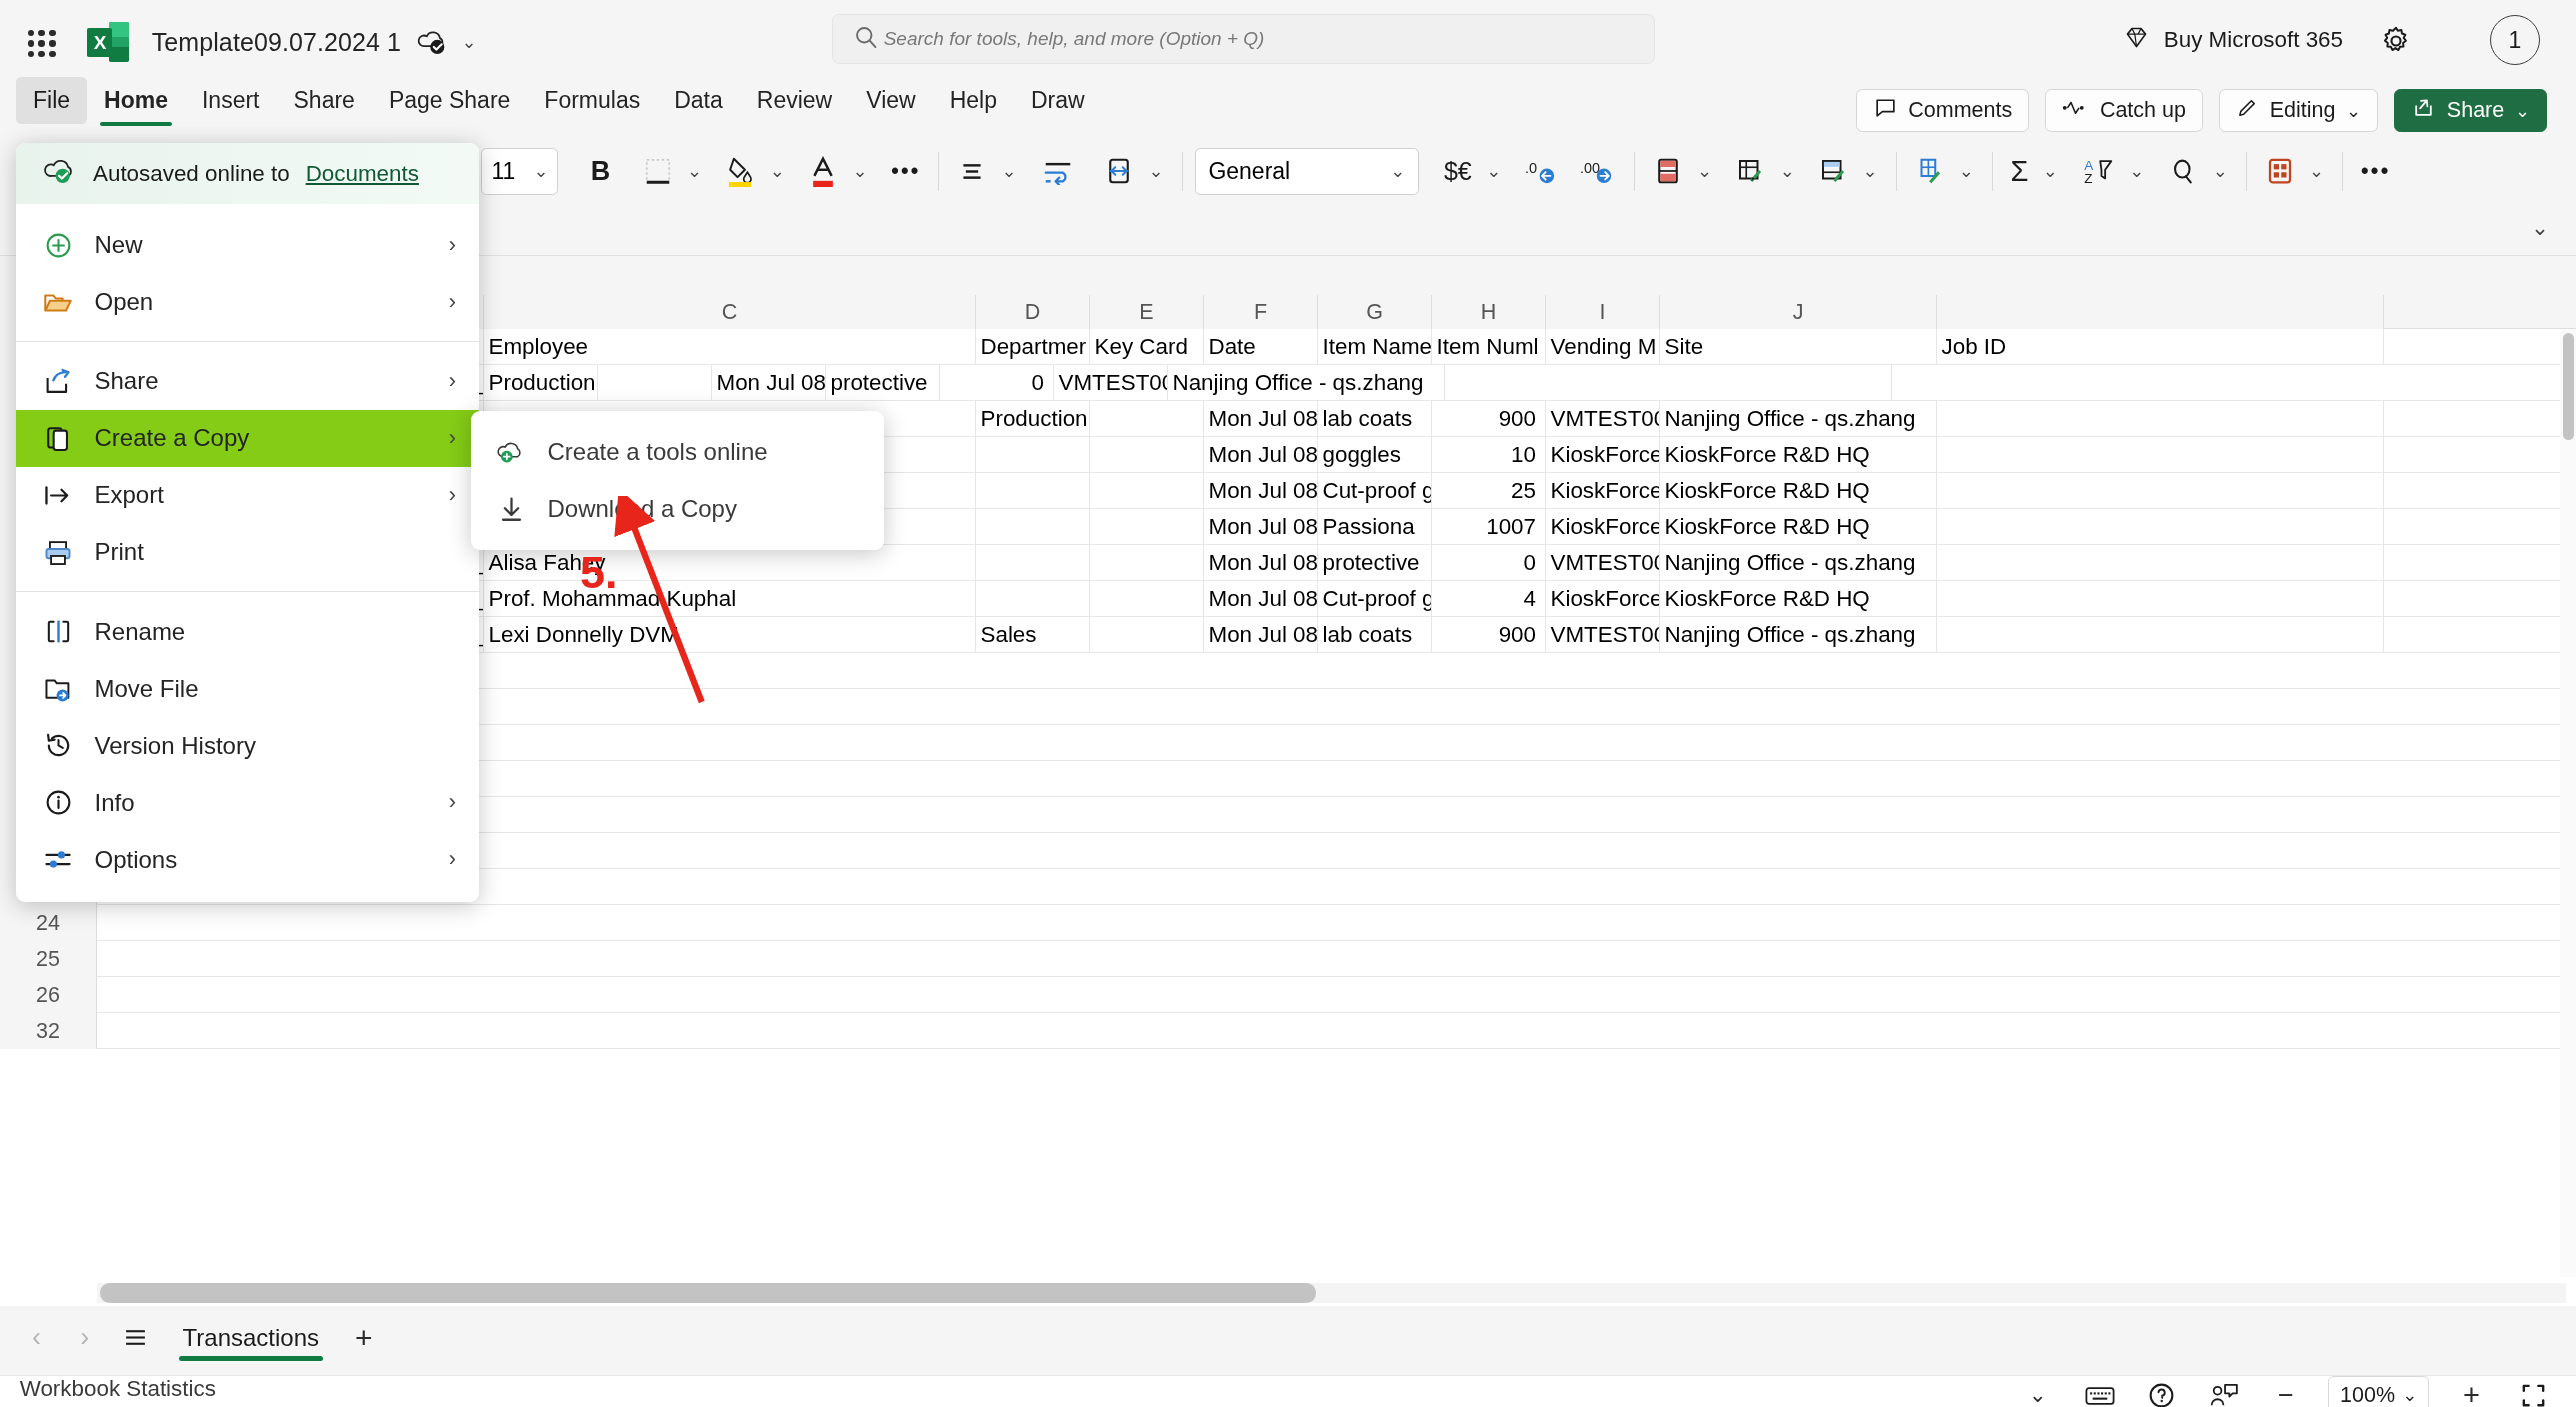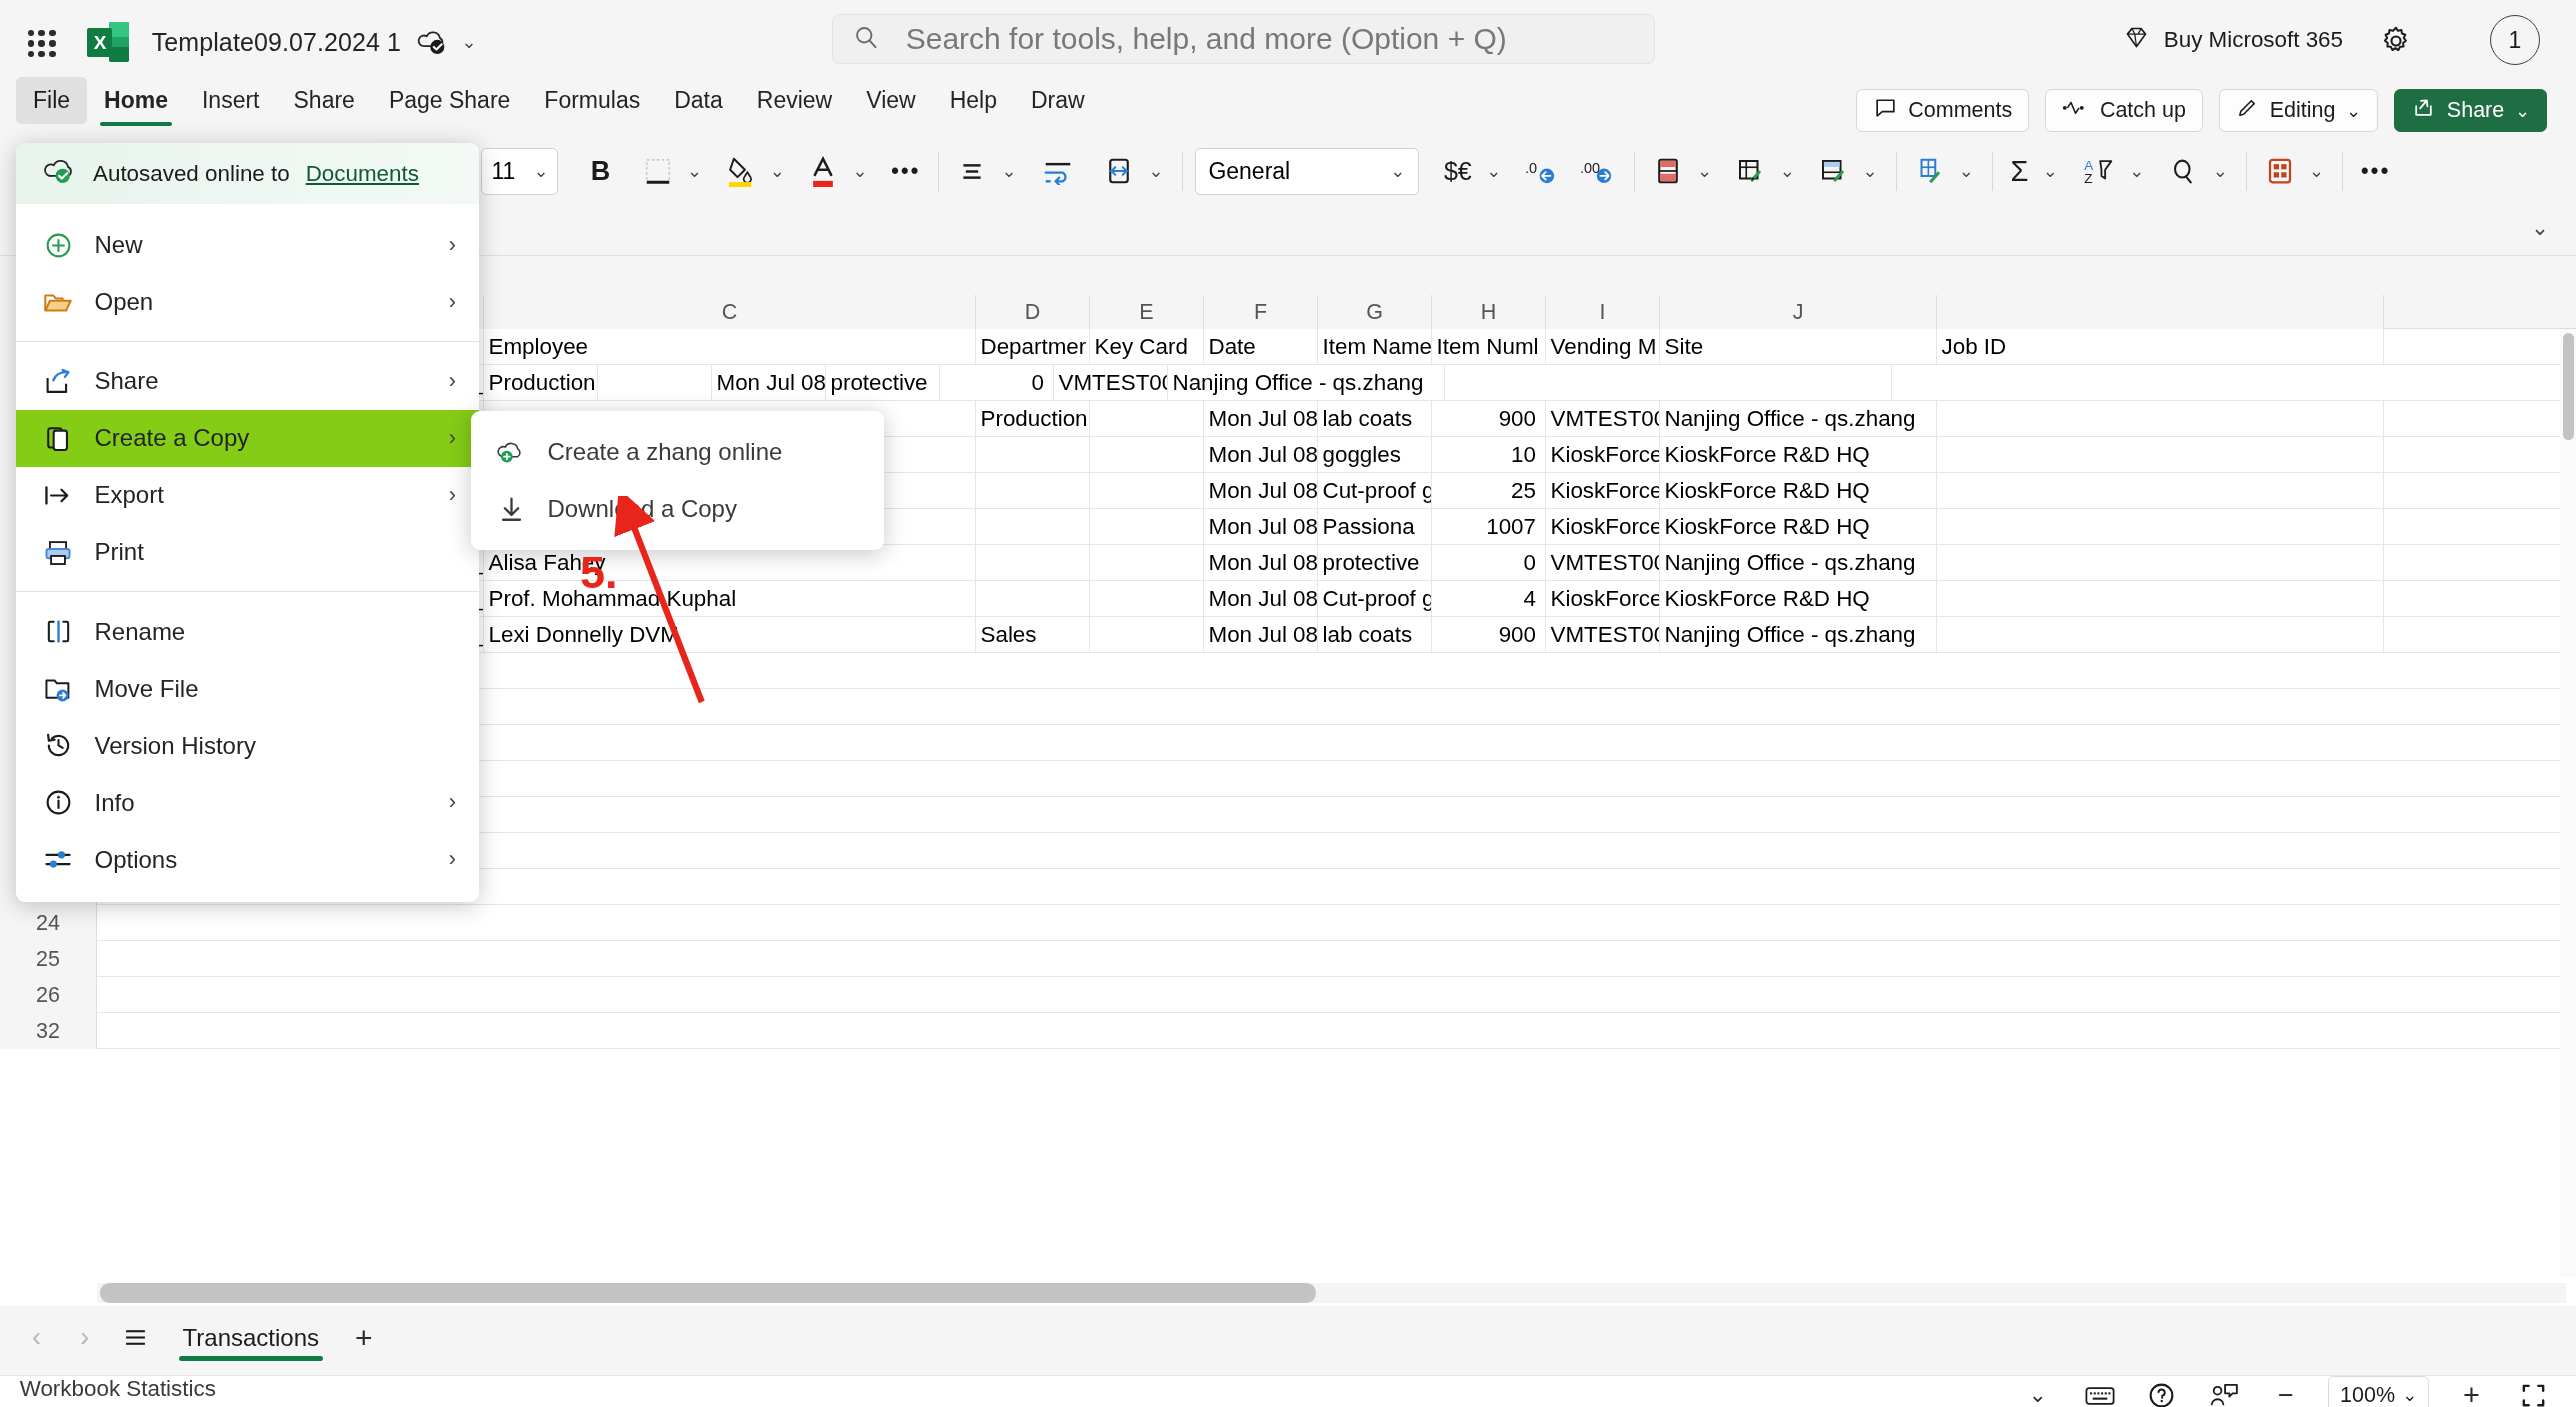--- a/index.html
+++ b/index.html
@@ -36,21 +36,21 @@
     cursor: pointer; white-space: nowrap;
   }
   .cloud-badge { margin-left: 16px; position: relative; width: 30px; height: 27px; cursor:pointer; }
   .chev-small { margin-left: 14.3px; color: #444; font-size: 18px; cursor: pointer; }
 
   .searchbar {
     position: absolute; left: 832px; top: 14.3px; width: 823px; height: 50px;
     background: #f0f0f0; border: 0.9px solid #e3e3e3; border-radius: 7.2px;
     display: flex; align-items: center; cursor: text;
   }
-  .searchbar .ph { margin-left: 26px; color: #787878; font-size: 30px; white-space: nowrap; }
+  .searchbar .ph { margin-left: 4px; color: #787878; font-size: 19px; white-space: nowrap; font-style: italic; }
 
   .buy365 {
     position: absolute; right: 233px; top: 19.7px; height: 41px;
     display: flex; align-items: center; gap: 12.5px; cursor: pointer; font-size: 22.4px; color: #1b1b1b;
     white-space: nowrap;
   }
   .gear-btn { position: absolute; right: 159px; top: 19.7px; width: 43px; height: 43px; cursor: pointer;
               display:flex;align-items:center;justify-content:center;border-radius:3.6px;}
   .avatar-btn {
     position: absolute; right: 36px; top: 15px; width: 50px; height: 50px; border-radius: 50%;
@@ -828,21 +828,21 @@
 
 <div class="submenu">
   <div class="sm-item">
     <span class="fm-ico">
       <svg width="32" height="27" viewBox="0 0 36 30">
         <path d="M9 20 A6 6 0 1 1 11 8.5 A8 8 0 0 1 26 10.5 A5.5 5.5 0 0 1 26 20 Z" fill="none" stroke="#3a3a3a" stroke-width="1.9"></path>
         <circle cx="13" cy="20" r="7" fill="#1f9d55"></circle>
         <path d="M13 16.6v6.8M9.6 20h6.8" stroke="#fff" stroke-width="2" stroke-linecap="round"></path>
       </svg>
     </span>
-    <span>Create a zhang online</span>
+    <span>Create a tools online</span>
   </div>
   <div class="sm-item">
     <span class="fm-ico">
       <svg width="29" height="29" viewBox="0 0 24 24">
           <path d="M12 3v13M6.5 11 L12 16.5 L17.5 11" fill="none" stroke="#3a3a3a" stroke-width="1.9" stroke-linecap="round" stroke-linejoin="round"></path>
           <line x1="5" y1="20.5" x2="19" y2="20.5" stroke="#3a3a3a" stroke-width="1.9" stroke-linecap="round"></line>
         </svg>
     </span>
     <span>Download a Copy</span>
   </div>

